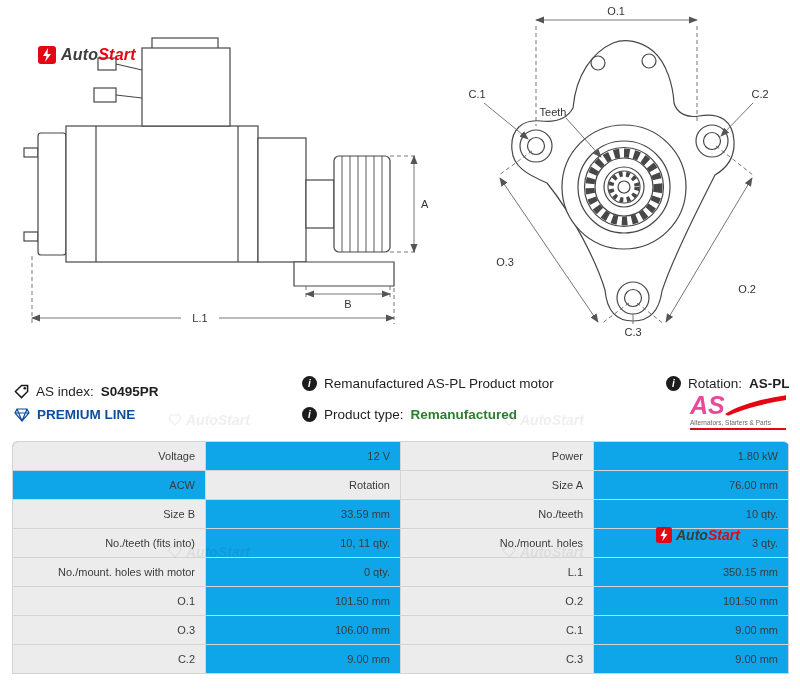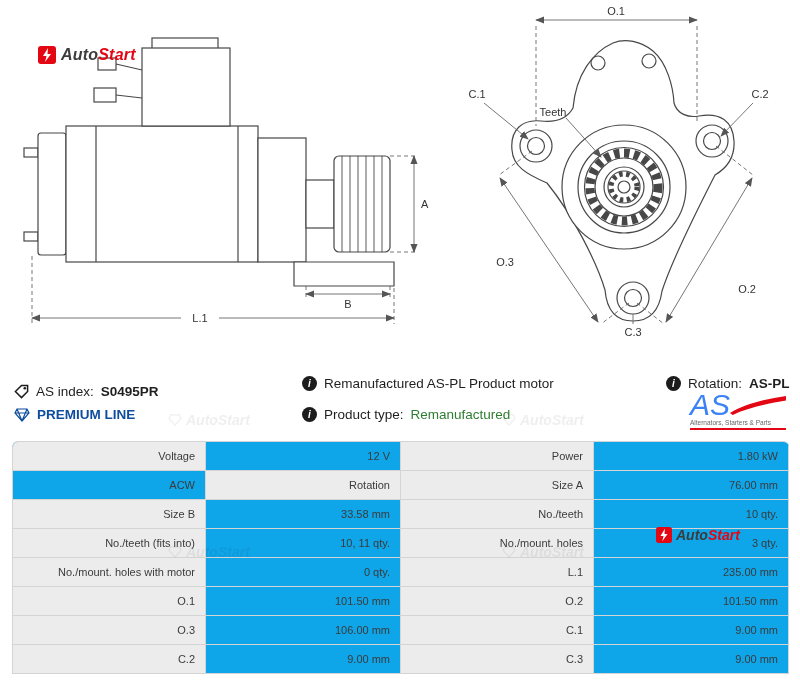--- a/index.html
+++ b/index.html
@@ -22,29 +22,29 @@
 
   
   .igrp{position:absolute;display:flex;align-items:center;gap:7px;font-size:13.5px;color:#1f1f1f;white-space:nowrap;}
   .g-index{left:14px;top:376px;margin-top:8px;}
   .g-desc{left:302px;top:376px;}
   .g-producer{left:666px;top:376px;}
   .g-premium{left:14px;top:407px;text-align:right;}
   .g-type{left:302px;top:407px;}
   .bold{font-weight:bold;}
   .premium{color:#0e4c9e;font-weight:bold;}
-  .green{color:#2e7d32;font-weight:normal;}
+  .green{color:#2e7d32;font-weight:bold;}
   .info-i{width:15px;height:15px;border-radius:50%;background:#1c1c1c;color:#fff;
     font-size:10px;font-weight:bold;font-style:italic;display:inline-flex;
     align-items:center;justify-content:center;flex:0 0 auto;}
 
   
   .aspl{position:absolute;right:14px;top:394px;width:96px;}
   .aspl-top{display:flex;align-items:flex-start;}
-  .aspl-as{font-size:30px;line-height:22px;font-weight:normal;font-style:italic;color:#3b82f6;}
+  .aspl-as{font-size:25px;line-height:22px;font-weight:bold;font-style:italic;color:#ec4899;}
   .aspl-tag{font-size:6.5px;color:#666;margin-top:3px;white-space:nowrap;}
   .aspl-rule{height:2px;background:#e30613;margin-top:2px;width:96px;}
 
   
   .spec{position:absolute;left:12px;top:441px;width:776px;
     display:grid;grid-template-columns:193px 195px 193px 195px;
     border-top:1px solid #d4d4d4;border-left:1px solid #d4d4d4;
     border-radius:6px 6px 0 0;overflow:hidden;
     font-size:11px;color:#3b3b3b;background:#0ea5e9;}
   .cell{border-right:1px solid #d4d4d4;border-bottom:1px solid #d4d4d4;
@@ -251,33 +251,33 @@
     <div class="cell">12 V</div>
     <div class="cell lbl">Power</div>
     <div class="cell">1.80 kW</div>
 
     <div class="cell">ACW</div>
     <div class="cell lbl">Rotation</div>
     <div class="cell lbl">Size A</div>
     <div class="cell">76.00 mm</div>
 
     <div class="cell lbl">Size B</div>
-    <div class="cell">33.58 mm</div>
+    <div class="cell">33.59 mm</div>
     <div class="cell lbl">No./teeth</div>
     <div class="cell">10 qty.</div>
 
     <div class="cell lbl">No./teeth (fits into)</div>
     <div class="cell">10, 11 qty.</div>
     <div class="cell lbl">No./mount. holes</div>
     <div class="cell">3 qty.</div>
 
     <div class="cell lbl">No./mount. holes with motor</div>
     <div class="cell">0 qty.</div>
     <div class="cell lbl">L.1</div>
-    <div class="cell">235.00 mm</div>
+    <div class="cell">350.15 mm</div>
 
     <div class="cell lbl">O.1</div>
     <div class="cell">101.50 mm</div>
     <div class="cell lbl">O.2</div>
     <div class="cell">101.50 mm</div>
 
     <div class="cell lbl">O.3</div>
     <div class="cell">106.00 mm</div>
     <div class="cell lbl">C.1</div>
     <div class="cell">9.00 mm</div>

